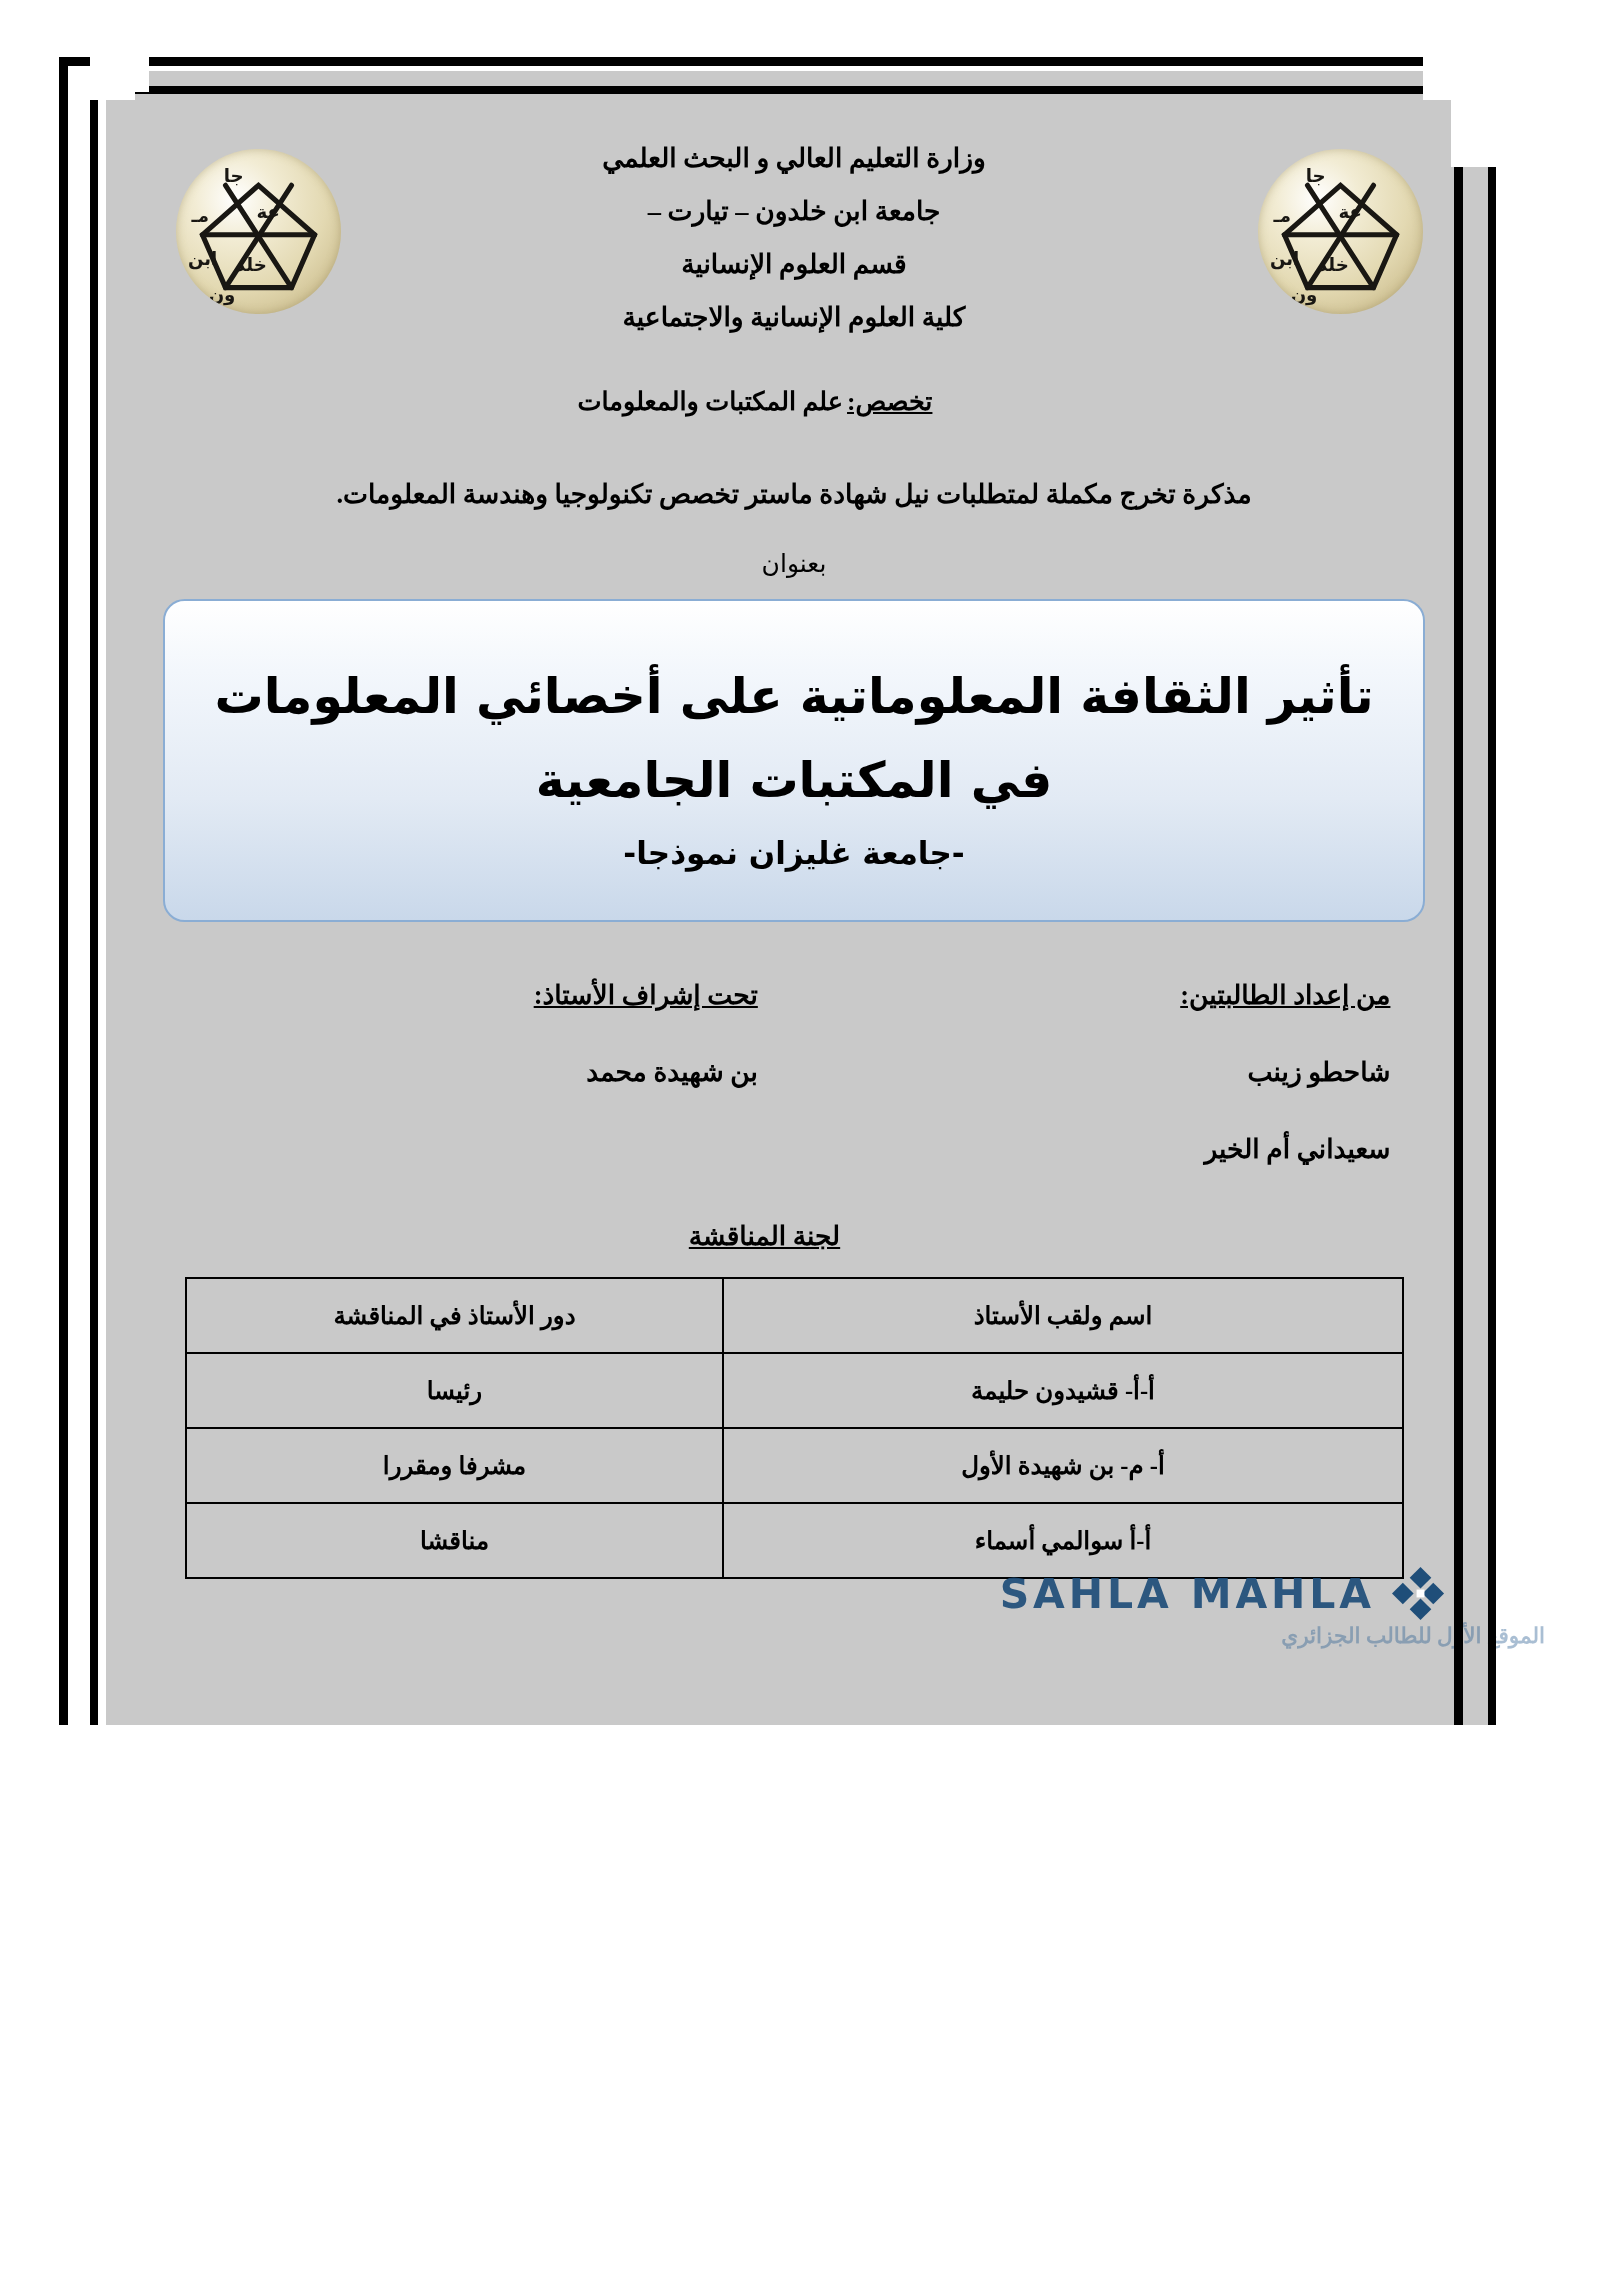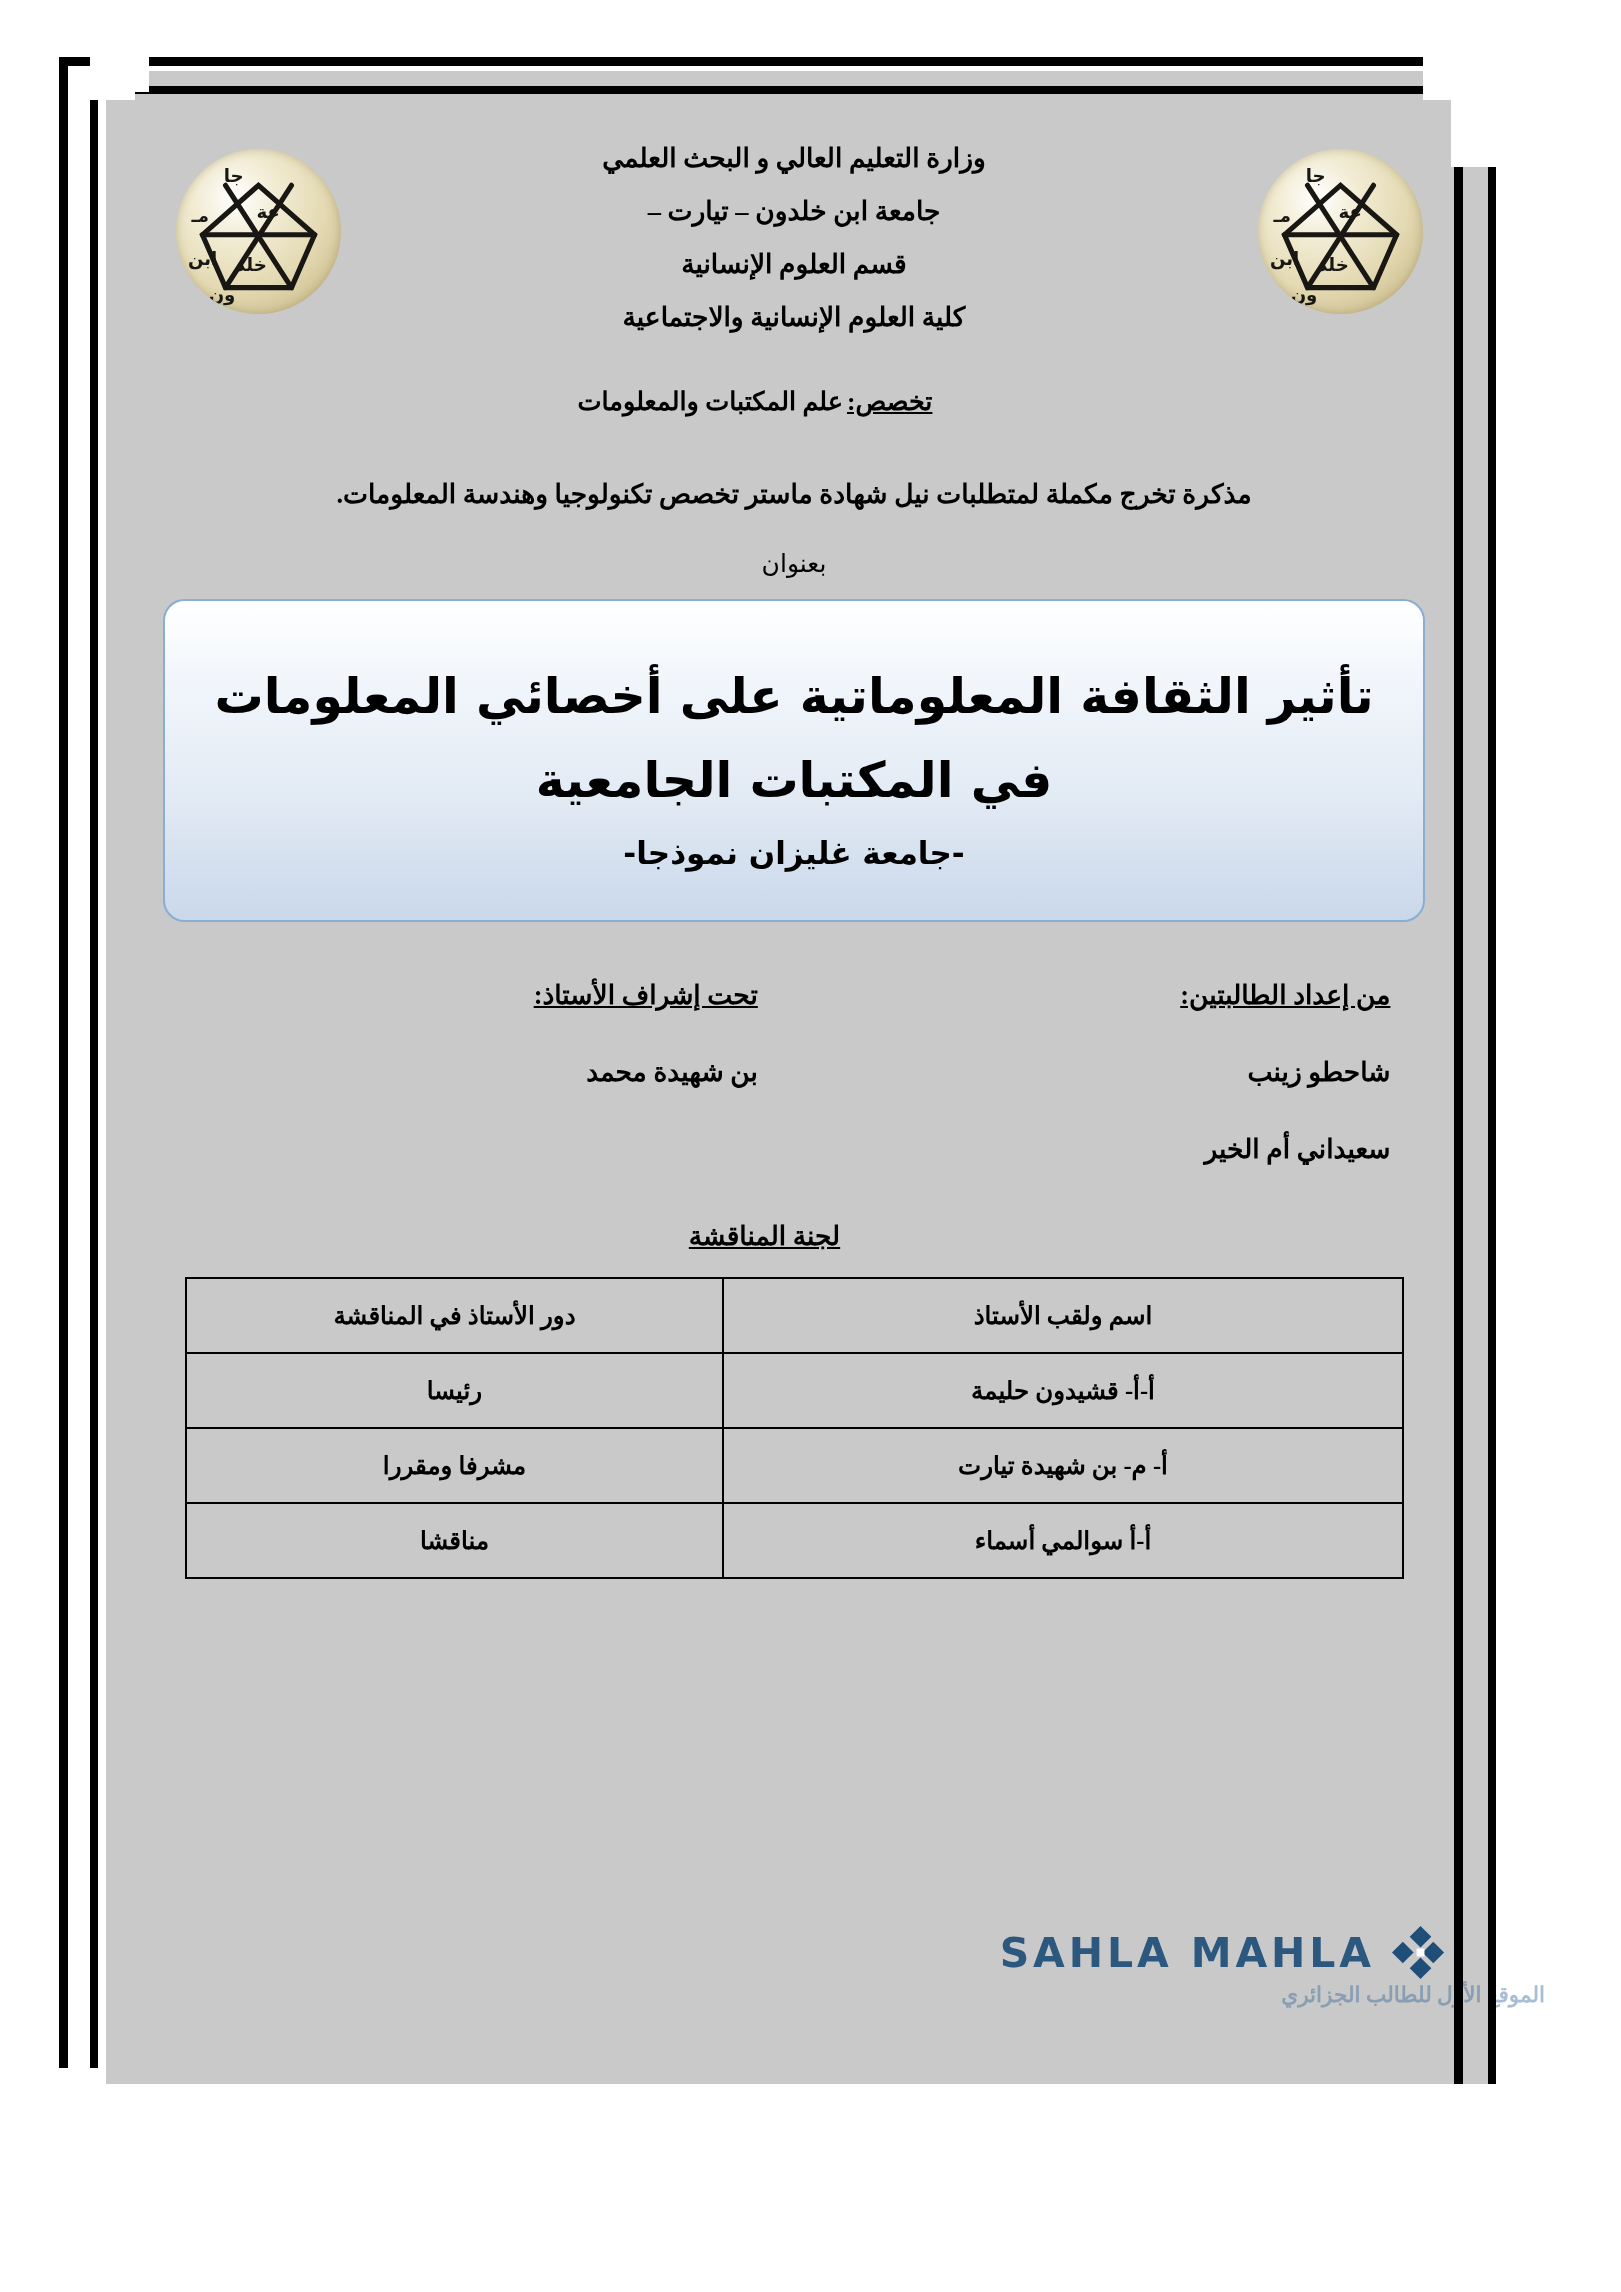--- a/index.html
+++ b/index.html
@@ -5,21 +5,21 @@
 <style>
   html, body {
     margin: 0;
     padding: 0;
     background: #ffffff;
   }
 
   .page {
     position: relative;
     width: 1621px;
-    height: 2084px;
+    height: 1725px;
     background: #ffffff;
     font-family: "Liberation Serif", "DejaVu Serif", serif;
     overflow: hidden;
     box-sizing: border-box;
   }
 
   
   .frame-shadow {
     position: absolute;
     left: 106px;
@@ -381,21 +381,21 @@
       <tbody>
         <tr>
           <td class="col-name">اسم ولقب الأستاذ</td>
           <td class="col-role">دور الأستاذ في المناقشة</td>
         </tr>
         <tr>
           <td class="col-name">أ-أ- قشيدون حليمة</td>
           <td class="col-role">رئيسا</td>
         </tr>
         <tr>
-          <td class="col-name">أ- م- بن شهيدة تيارت</td>
+          <td class="col-name">أ- م- بن شهيدة الأول</td>
           <td class="col-role">مشرفا ومقررا</td>
         </tr>
         <tr>
           <td class="col-name">أ-أ  سوالمي أسماء</td>
           <td class="col-role">مناقشا</td>
         </tr>
       </tbody>
     </table>
 
     <div class="year-block">

